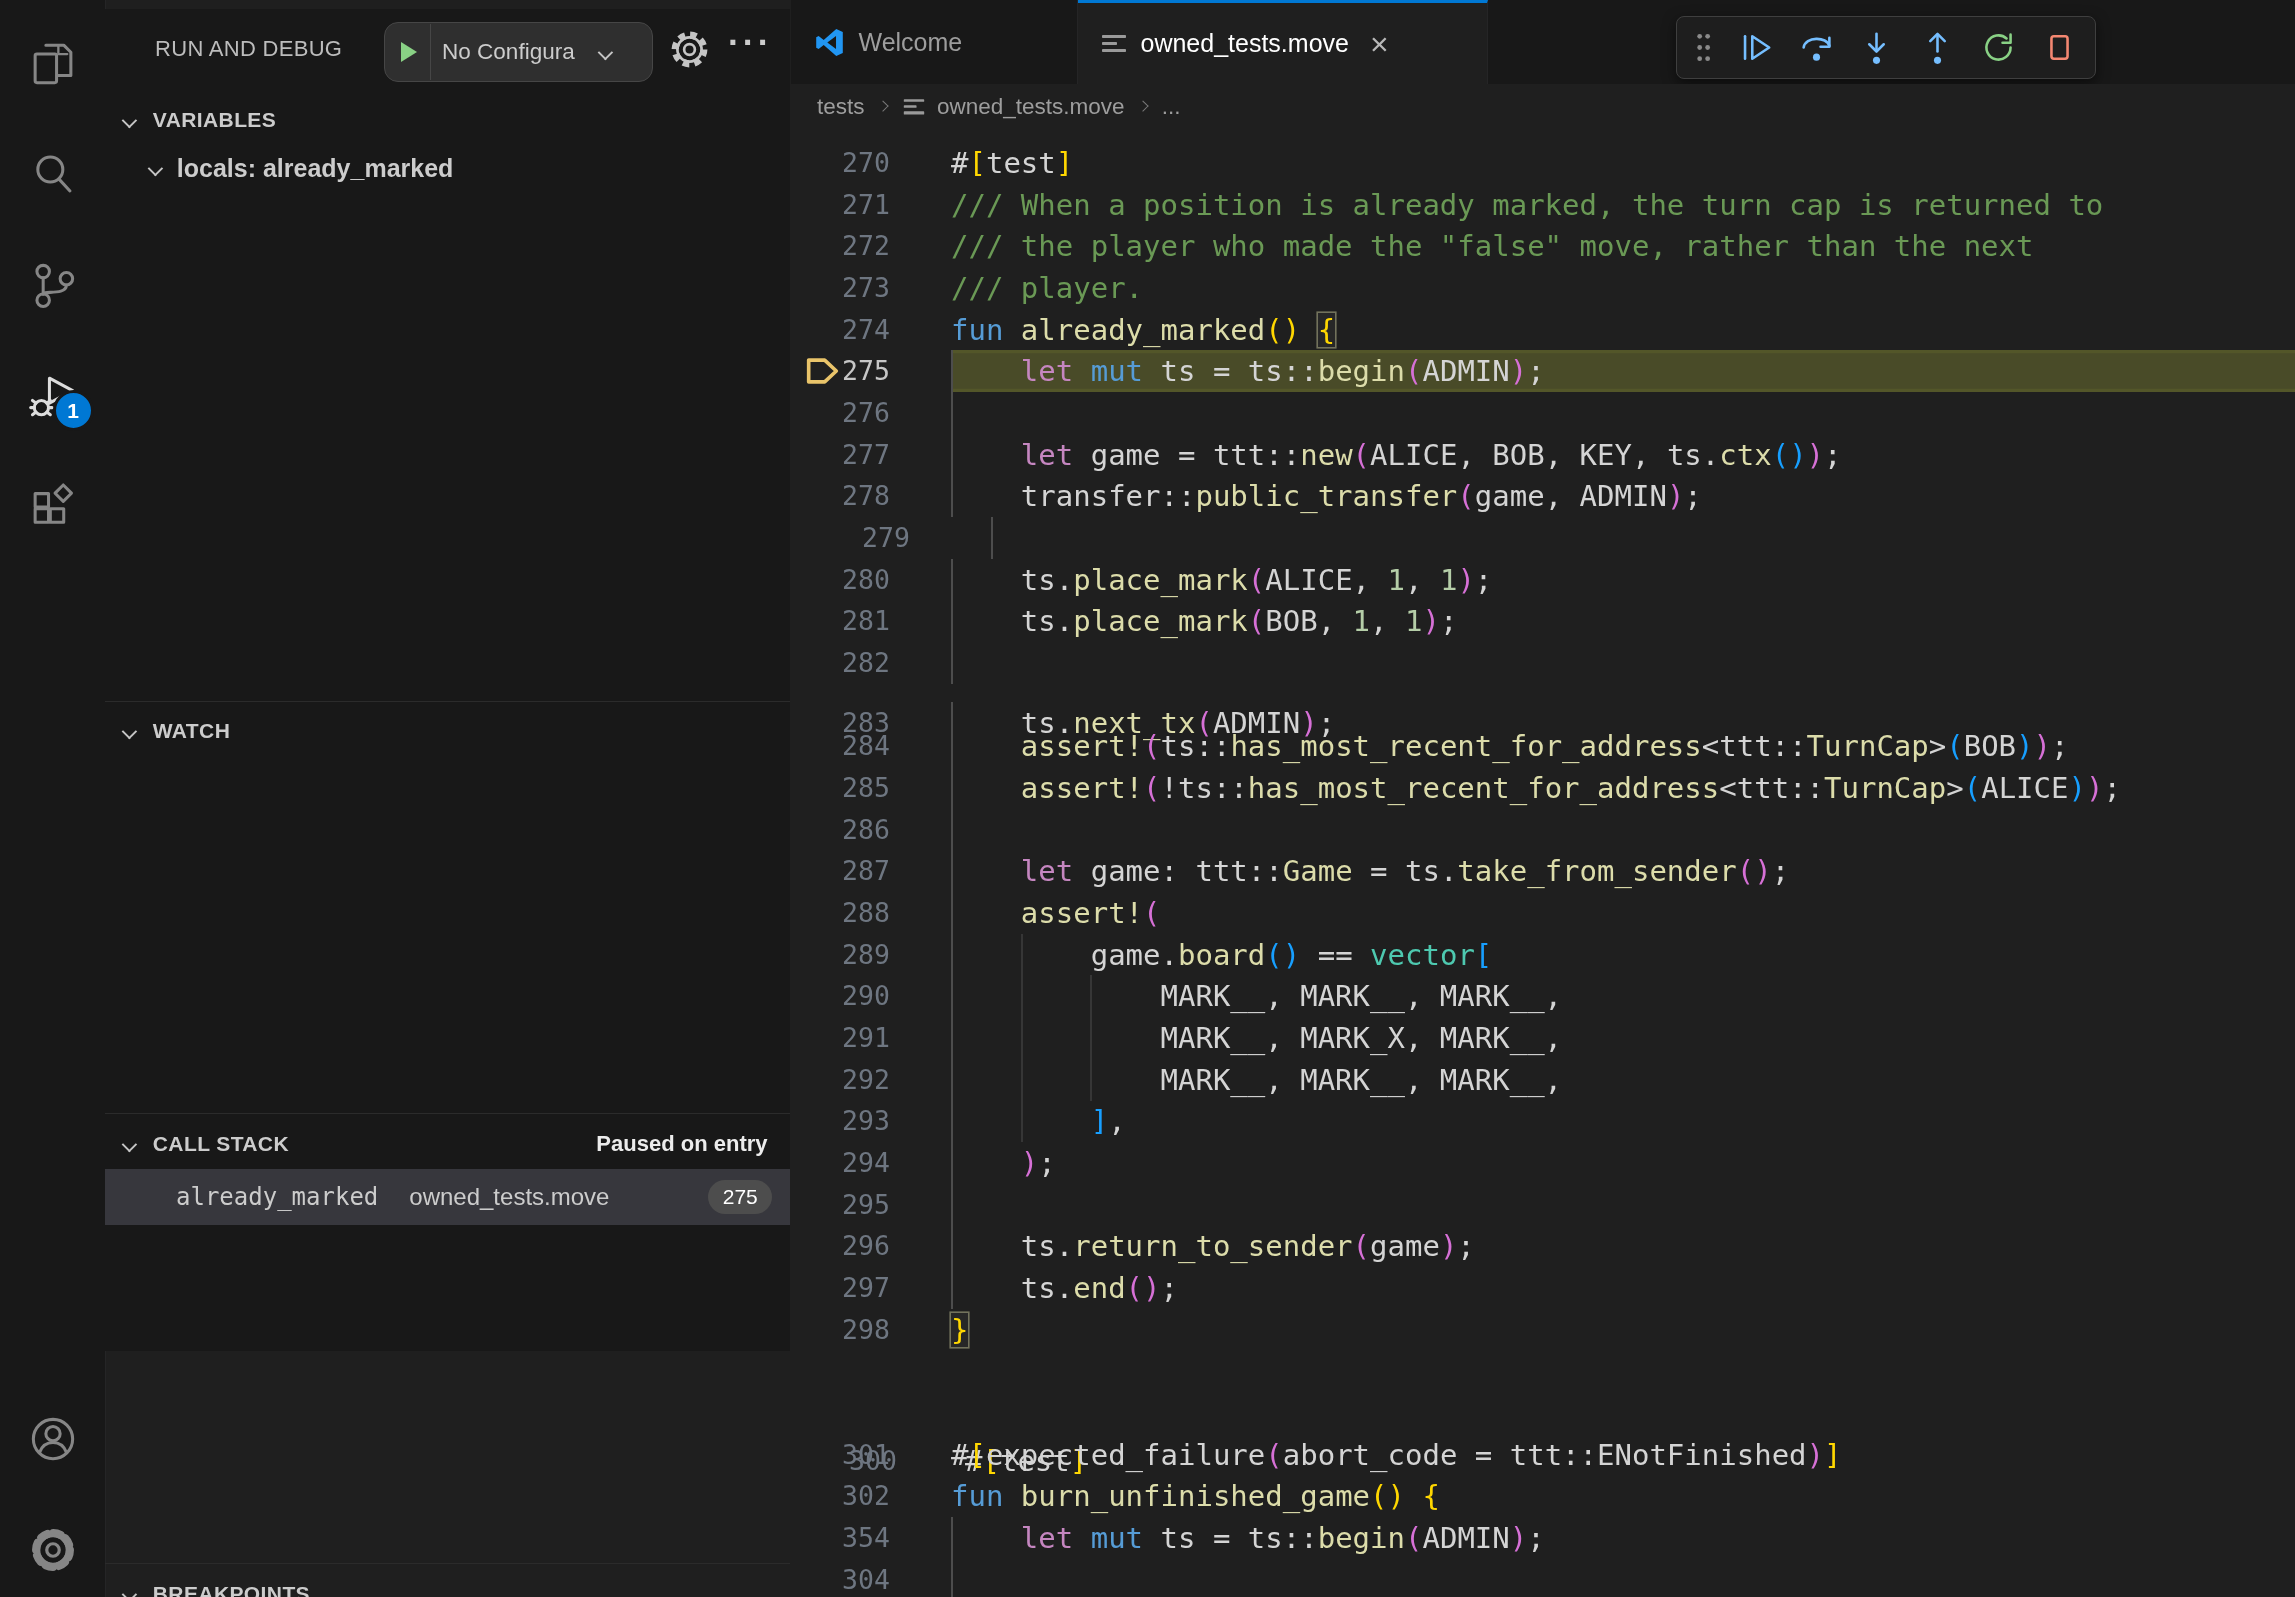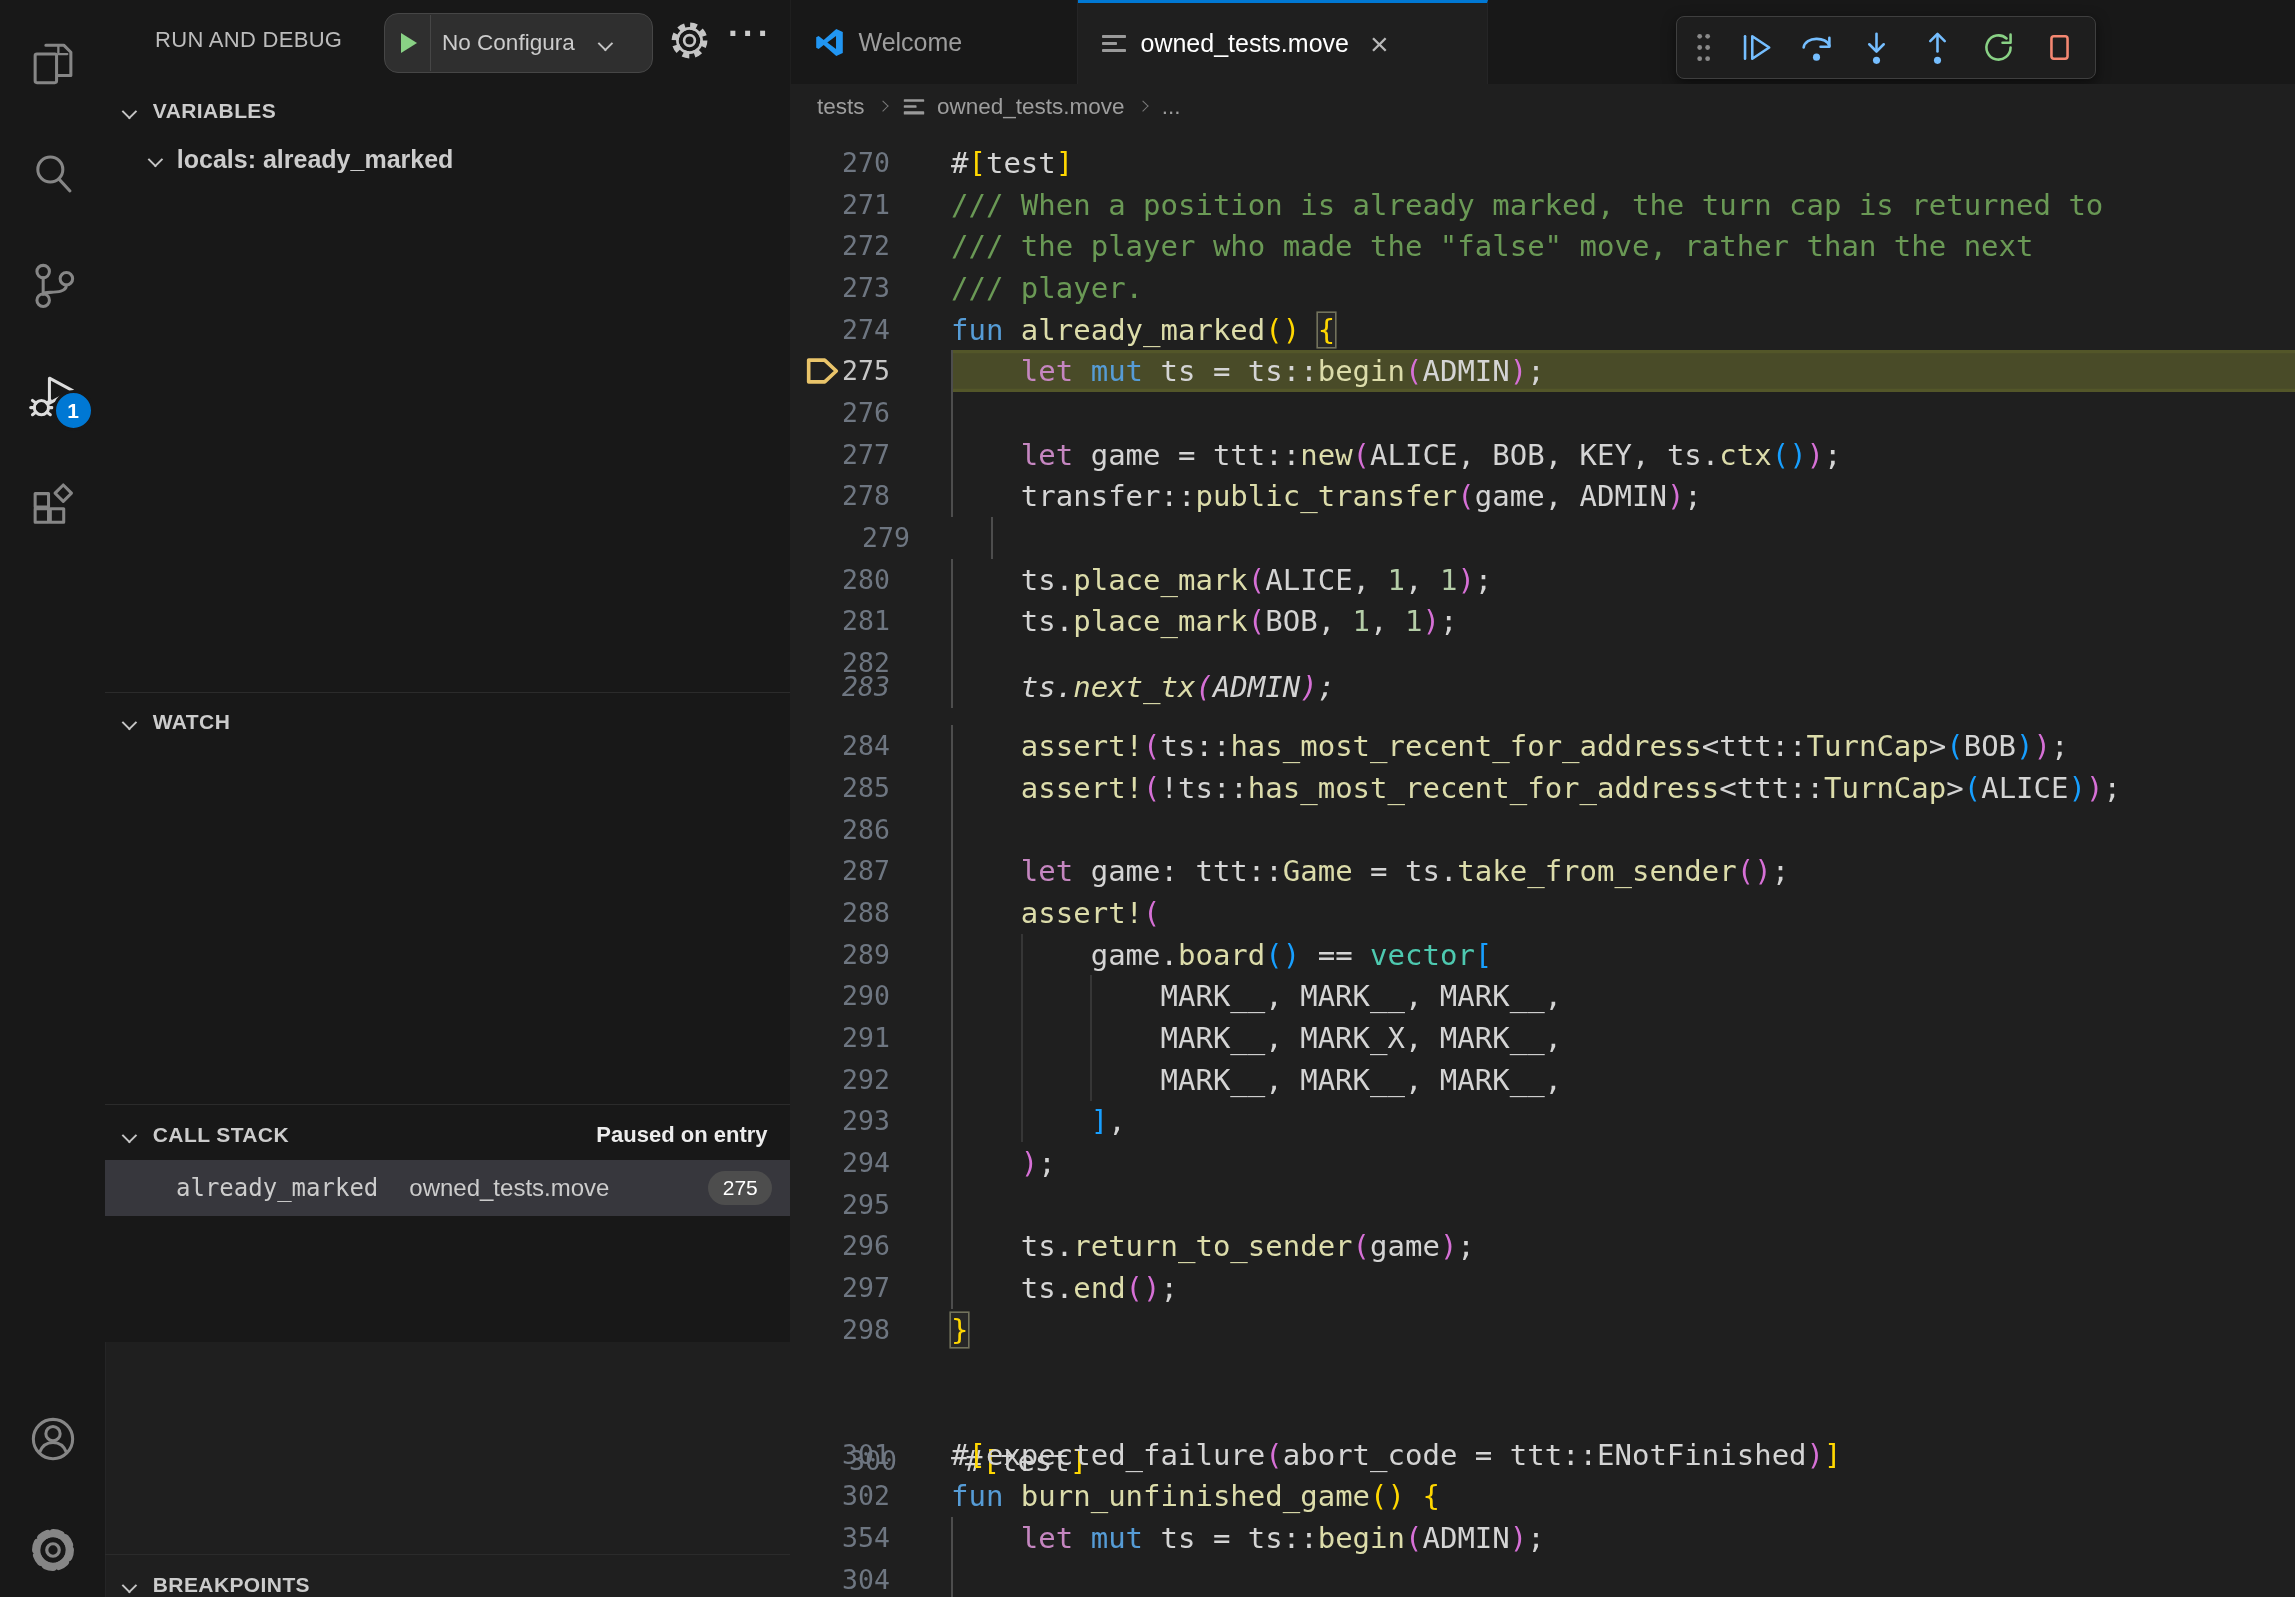--- a/index.html
+++ b/index.html
@@ -5,21 +5,21 @@
   html,body{margin:0;padding:0;background:#1f1f1f;width:2295px;height:1597px;overflow:hidden;
     font-family:"Liberation Sans","DejaVu Sans",sans-serif;-webkit-user-select:none}
   
   #activity-bar{position:absolute;left:0;top:0;width:105px;height:1597px;background:#181818;border-right:0.8px solid #252526}
   .act-item{position:absolute;left:0;width:105px;height:97px;display:flex;align-items:center;justify-content:center;color:#868686;cursor:pointer}
   .act-item svg{width:50px;height:50px;stroke:#868686;fill:none;stroke-width:3.4;stroke-linecap:round;stroke-linejoin:round}
   .act-item.active svg{stroke:#dddddd}
   .act-badge{position:absolute;right:11.3px;bottom:13px;width:35px;height:35px;border-radius:50%;background:#0078d4;border:3.2px solid #181818;
     color:#fff;font-size:21px;font-weight:700;display:flex;align-items:center;justify-content:center}
   
-  #sidebar{position:absolute;left:105px;top:0;width:685px;height:1342px;background:#181818}
+  #sidebar{position:absolute;left:105px;top:9px;width:685px;height:1342px;background:#181818}
   #side-header-title{position:absolute;left:50px;top:27px;font-size:22px;color:#bcbcbc;letter-spacing:0.3px}
   #config-dropdown{position:absolute;left:279px;top:13px;width:267px;height:58px;background:#2f2f2f;border:0.8px solid #464646;border-radius:14px;
     display:flex;align-items:center;cursor:pointer}
   #config-play{width:0;height:0;border-left:16px solid #89d185;border-top:10.5px solid transparent;border-bottom:10.5px solid transparent;margin:0 13px 0 16px}
   #config-sep{width:0.8px;height:56px;background:#464646}
   #config-label{width:156px;overflow:hidden;white-space:nowrap;color:#cccccc;font-size:22.5px;padding-left:11.3px}
   #config-chev{margin-left:1.6px;margin-right:11.3px}
   .gear-svg{width:43px;height:43px}
   .gear-svg circle{fill:none;stroke:#c5c5c5}
   #side-gear{position:absolute;left:563px;top:19.3px;cursor:pointer}
@@ -342,21 +342,21 @@
       <div class="code-row" style="top: 458px;">
         <div class="glyph"></div>
         <div class="lnum">281</div>
         <div class="lcontent"><span class="guide g0" style="left: 0px;"></span><span class="tok tx">    ts.</span><span class="tok fn">place_mark</span><span class="tok b2">(</span><span class="tok tx">BOB, </span><span class="tok n">1</span><span class="tok tx">, </span><span class="tok n">1</span><span class="tok b2">)</span><span class="tok tx">;</span></div>
       </div>
       <div class="code-row" style="top: 500px;">
         <div class="glyph"></div>
         <div class="lnum">282</div>
         <div class="lcontent"><span class="guide g0" style="left: 0px;"></span></div>
       </div>
-      <div class="code-row" style="top: 524px; font-style: italic;">
+      <div class="code-row" style="top: 560px;">
         <div class="glyph"></div>
         <div class="lnum">283</div>
         <div class="lcontent"><span class="guide g0" style="left: 0px;"></span><span class="tok tx">    ts.</span><span class="tok fn">next_tx</span><span class="tok b2">(</span><span class="tok tx">ADMIN</span><span class="tok b2">)</span><span class="tok tx">;</span></div>
       </div>
       <div class="code-row" style="top: 583px;">
         <div class="glyph"></div>
         <div class="lnum">284</div>
         <div class="lcontent"><span class="guide g0" style="left: 0px;"></span><span class="tok tx">    </span><span class="tok fn">assert!</span><span class="tok b2">(</span><span class="tok tx">ts::</span><span class="tok fn">has_most_recent_for_address</span><span class="tok tx">&lt;ttt::</span><span class="tok fn">TurnCap</span><span class="tok tx">&gt;</span><span class="tok b3">(</span><span class="tok tx">BOB</span><span class="tok b3">)</span><span class="tok b2">)</span><span class="tok tx">;</span></div>
       </div>
       <div class="code-row" style="top: 625px;">

